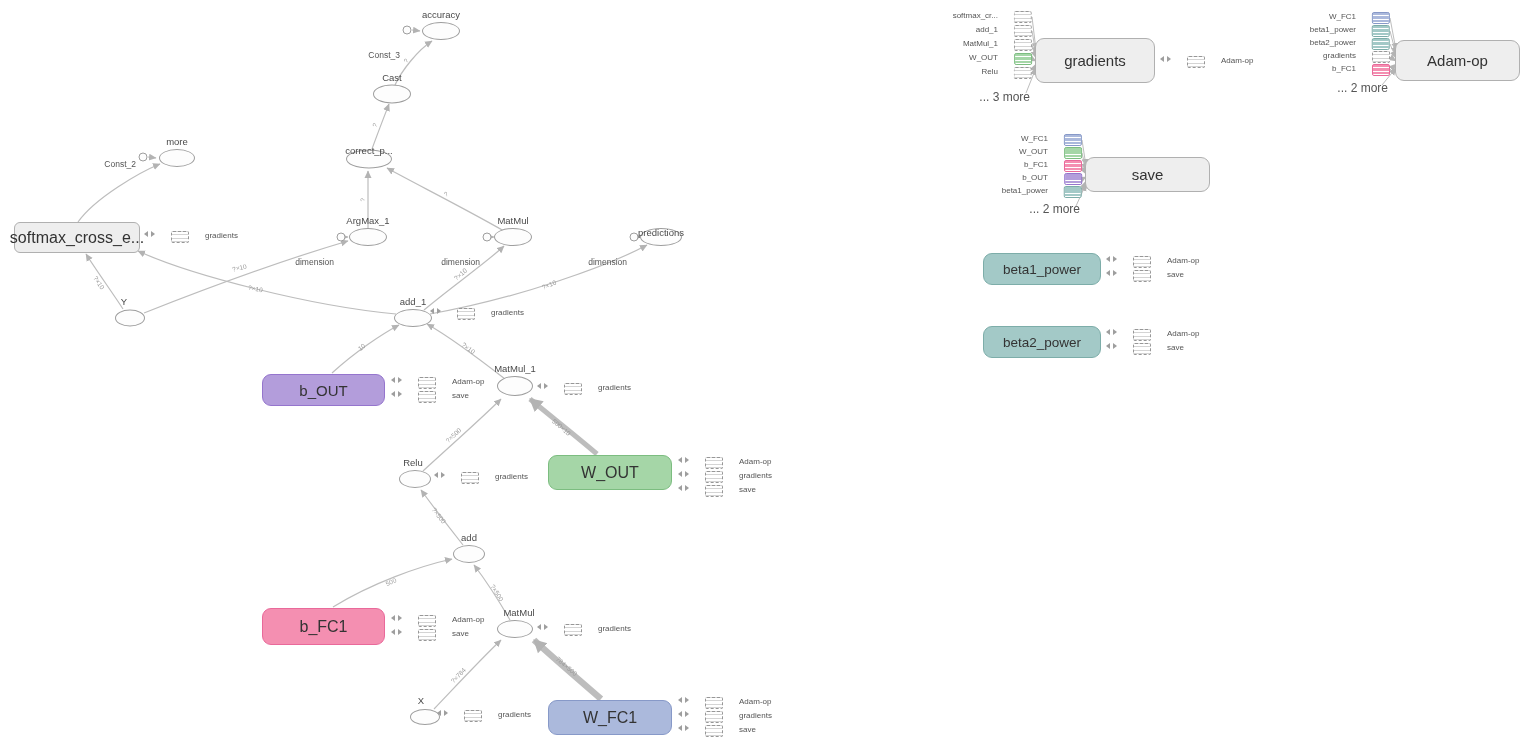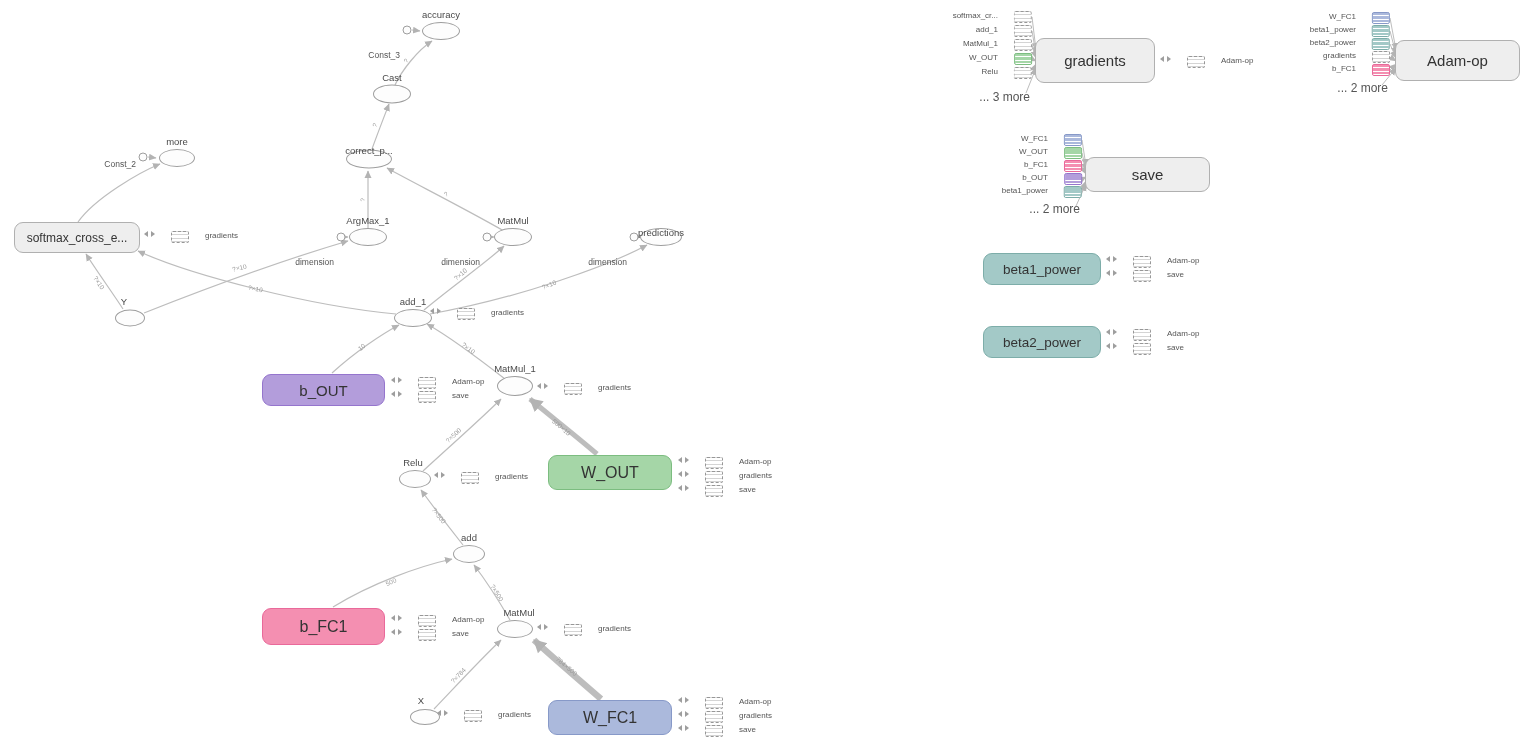--- a/index.html
+++ b/index.html
@@ -14,21 +14,21 @@
   .elbl{font-family:"Liberation Sans",sans-serif;font-size:6.5px;fill:#9a9a9a;}
   .ellipse{position:absolute;transform:translate(-50%,-50%);background:#fdfdfd;
            border:1.2px solid #9e9e9e;border-radius:50%;box-sizing:border-box;}
   .op-label{position:absolute;transform:translate(-50%,-100%);font-size:9.5px;color:#4a4a4a;white-space:nowrap;}
   .const-circle{position:absolute;width:9px;height:9px;transform:translate(-50%,-50%);
            background:#fdfdfd;border:1.2px solid #9e9e9e;border-radius:50%;box-sizing:border-box;}
   .const-label{position:absolute;transform:translate(-100%,-50%);font-size:8.5px;color:#555;white-space:nowrap;margin-top:25px;}
   .rect-node{position:absolute;border:1.5px solid #b0b0b0;border-radius:9px;background:#eee;
            display:flex;align-items:center;justify-content:center;color:#333;box-sizing:border-box;}
   .rect-node .nlbl{white-space:nowrap;}
-  .fs-sm{font-size:12px;} .fs-md{font-size:13.5px;} .fs-lg{font-size:15px;} .fs-xl{font-size:16px;}
+  .fs-sm{font-size:16px;border-radius:6px;} .fs-md{font-size:13.5px;} .fs-lg{font-size:15px;} .fs-xl{font-size:16px;}
   .anno{position:absolute;display:flex;gap:16px;transform:translateY(-50%);white-space:nowrap;}
   .anno.input{transform:translate(-100%,-50%);}
   .anno .lbl{font-size:8px;color:#555;}
   .more{position:absolute;transform:translate(-100%,-50%);font-size:12px;color:#555;white-space:nowrap;}
   .stack{width:18px;height:12px;border:1px dashed #979797;border-radius:2px;box-sizing:border-box;
          background:repeating-linear-gradient(to bottom,#ffffff 0 2.5px,#d4d4d4 2.5px 3.3px);}
   .arrow-pair{width:11px;height:6px;position:relative;flex:0 0 auto;}
   .arrow-pair::before{content:"";position:absolute;left:0;top:0;width:0;height:0;
          border-top:3px solid transparent;border-bottom:3px solid transparent;border-right:4.5px solid #9e9e9e;}
   .arrow-pair::after{content:"";position:absolute;right:0;top:0;width:0;height:0;

